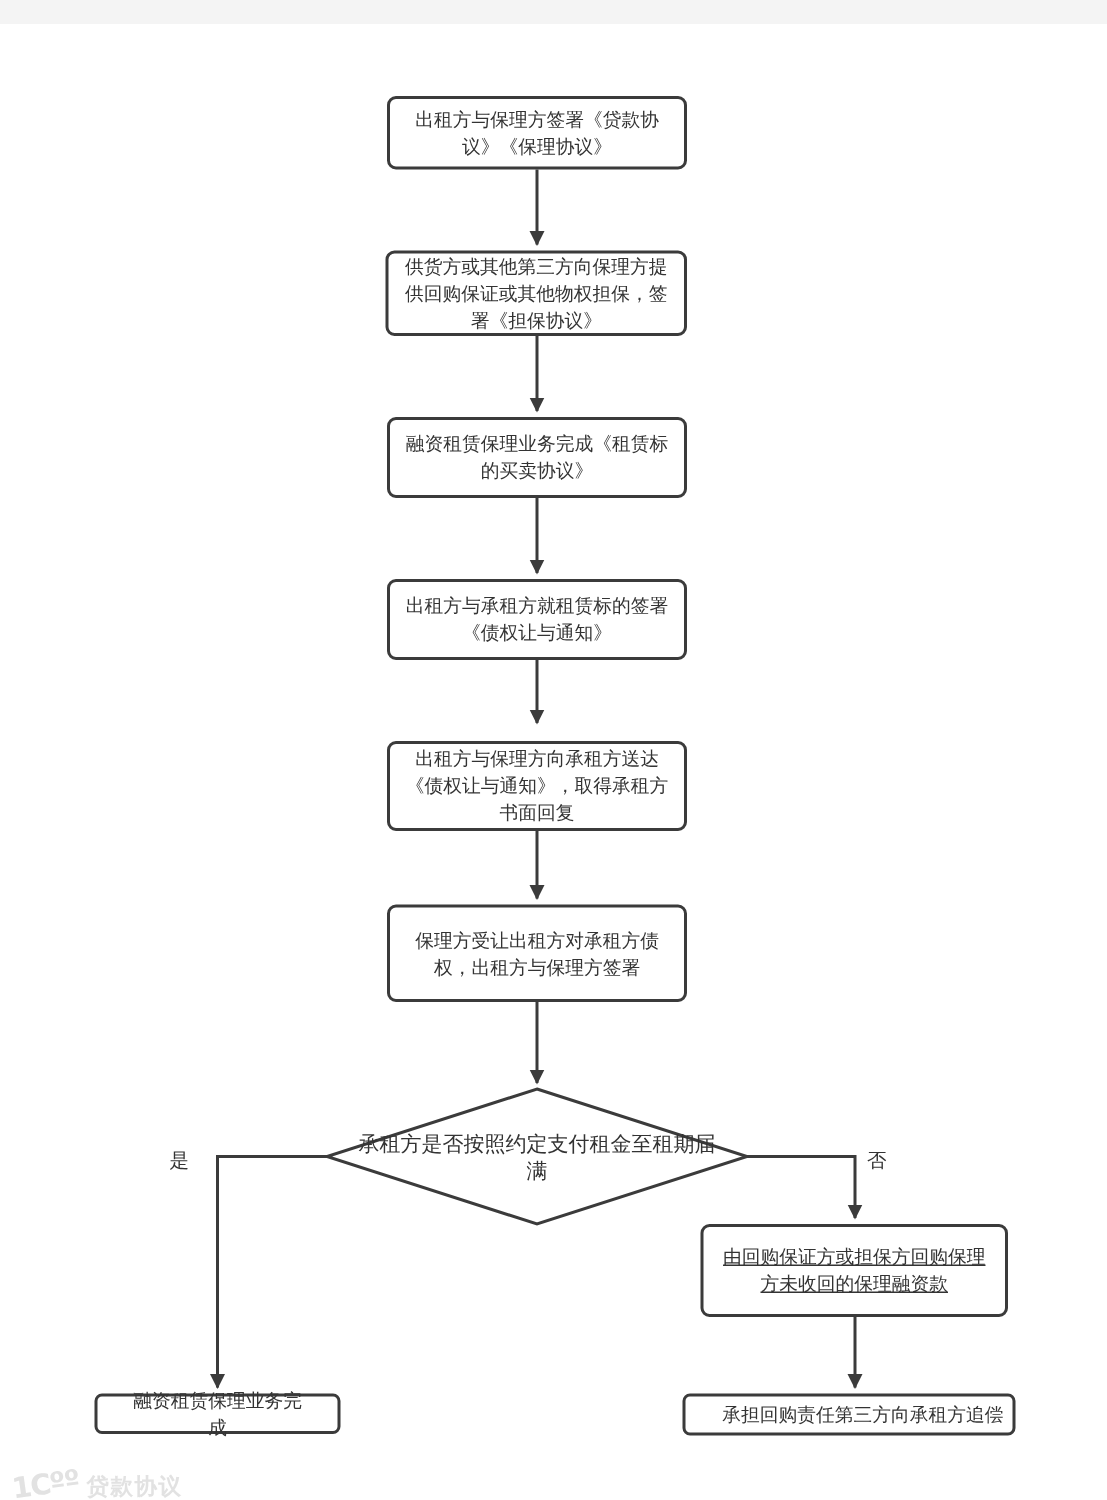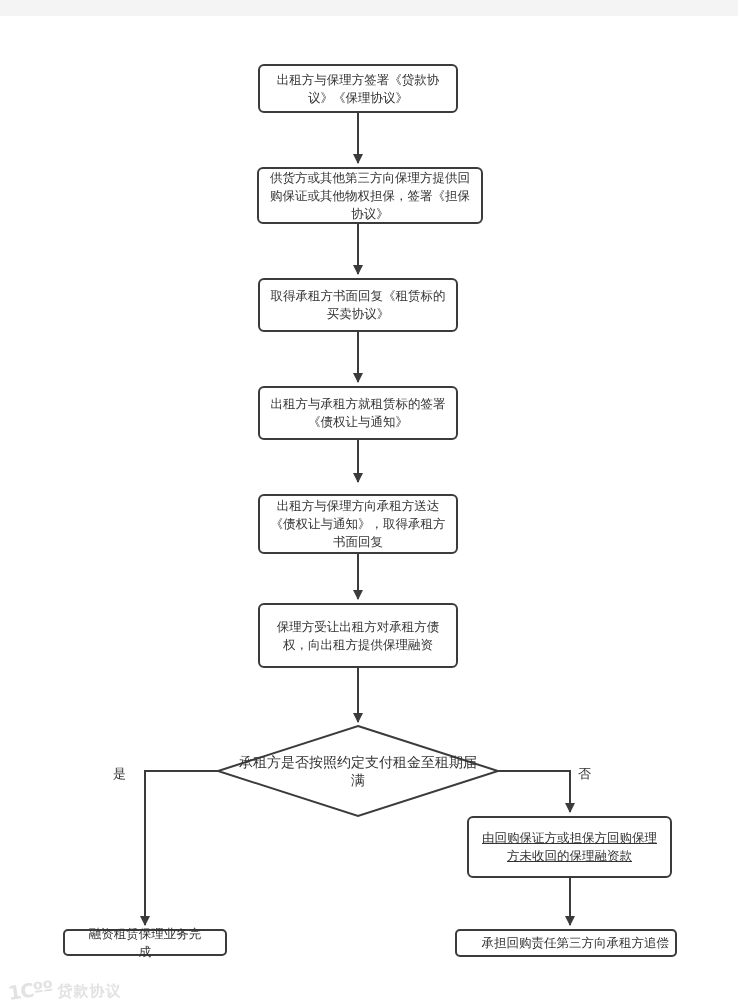--- a/index.html
+++ b/index.html
@@ -19,21 +19,21 @@
     border:2px solid #3b3b3b;
     border-radius:6px;
     background:#ffffff;
     display:flex;align-items:center;justify-content:center;
     text-align:center;
     font-size:12.5px;
     line-height:1.44;
     padding:2px 9px;
   }
   .n1{left:258px;top:48px;width:200px;height:49px;}
-  .n2{left:257px;top:151px;width:226px;height:57px;}
+  .n2{left:257px;top:151px;width:201px;height:57px;}
   .n3{left:258px;top:262px;width:200px;height:54px;}
   .n4{left:258px;top:370px;width:200px;height:54px;}
   .n5{left:258px;top:478px;width:200px;height:60px;}
   .n6{left:258px;top:587px;width:200px;height:65px;}
   .n-repurchase{left:467px;top:800px;width:205px;height:62px;text-decoration:underline;}
   .n-complete{left:63px;top:913px;width:164px;height:27px;border-radius:5px;padding:1px 22px;}
   .n-recourse{left:455px;top:913px;width:222px;height:28px;border-radius:5px;padding:1px 6px;justify-content:flex-end;}
   .decision-text{
     position:absolute;left:233px;top:740px;width:250px;height:30px;
     display:flex;align-items:center;justify-content:center;
@@ -85,33 +85,33 @@
 
   <div class="node n1">
     <span>出租方与保理方签署《贷款协议》《保理协议》</span>
   </div>
 
   <div class="node n2">
     <span>供货方或其他第三方向保理方提供回购保证或其他物权担保，签署《担保协议》</span>
   </div>
 
   <div class="node n3">
-    <span>取得承租方书面回复《租赁标的买卖协议》</span>
+    <span>融资租赁保理业务完成《租赁标的买卖协议》</span>
   </div>
 
   <div class="node n4">
     <span>出租方与承租方就租赁标的签署《债权让与通知》</span>
   </div>
 
   <div class="node n5">
     <span>出租方与保理方向承租方送达《债权让与通知》，取得承租方书面回复</span>
   </div>
 
   <div class="node n6">
-    <span>保理方受让出租方对承租方债权，向出租方提供保理融资</span>
+    <span>保理方受让出租方对承租方债权，出租方与保理方签署</span>
   </div>
 
   <div class="decision-text">
     <span>承租方是否按照约定支付租金至租期届满</span>
   </div>
 
   <div class="edge-label lbl-yes">是</div>
   <div class="edge-label lbl-no">否</div>
 
   <div class="node n-repurchase">

